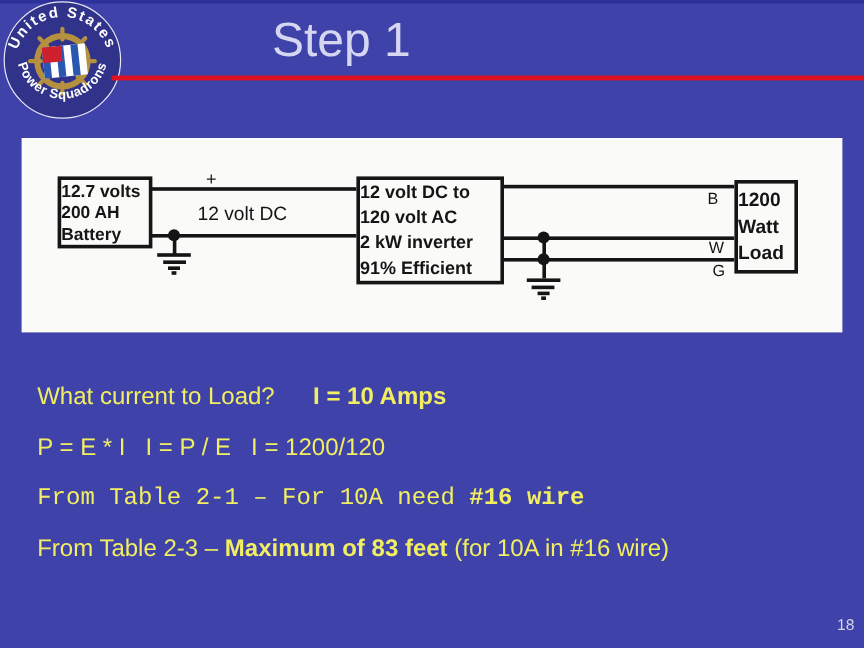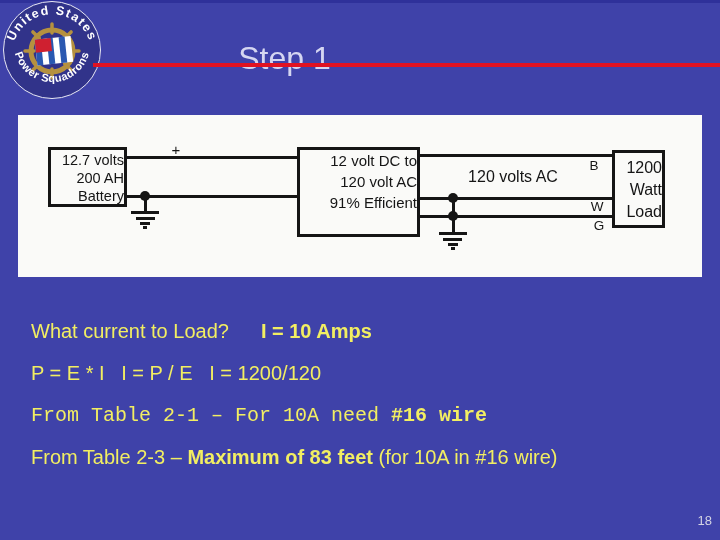--- a/index.html
+++ b/index.html
@@ -5,32 +5,32 @@
   :root{
     --bg:#3f42a9; --bg-edge:#2f319a; --accent:#e01222; --title:#d5d6f1;
     --yellow:#f2ee62; --panel:#fafaf8; --ink:#151515; --pagenum:#d4d4e4;
     --logo-navy:#31338a; --gold:#b5913f; --flag-blue:#2a58b0; --flag-red:#cf2030;
   }
   html,body{margin:0;padding:0;}
   body{width:720px;height:540px;overflow:hidden;font-family:"Liberation Sans",sans-serif;}
   #slide{position:relative;width:720px;height:540px;background:var(--bg,#3f42a9);}
   .abs{position:absolute;}
   #top-edge{left:0;top:0;width:720px;height:3px;background:var(--bg-edge,#2f319a);}
-  #title{left:0;top:12px;width:569px;text-align:center;font-size:32px;color:var(--title,#d5d6f1);margin-top:28px;}
+  #title{left:0;top:12px;width:569px;text-align:center;font-size:40px;color:var(--title,#d5d6f1);}
   #accent-line{left:93px;top:63px;width:627px;height:4px;background:var(--accent,#e01222);}
   #panel{left:18px;top:115px;width:684px;height:162px;background:var(--panel,#fafaf8);}
   .dbox{position:absolute;box-sizing:border-box;border:3px solid var(--ink,#151515);
-        background:var(--panel,#fafaf8);text-align:right;color:var(--ink,#151515);}
+        background:var(--panel,#fafaf8);text-align:left;color:var(--ink,#151515);font-weight:bold;}
   .wire{position:absolute;background:var(--ink,#151515);height:3px;}
   .vline{position:absolute;background:var(--ink,#151515);width:3px;}
   .gbar{position:absolute;background:var(--ink,#151515);height:3px;}
   .dot{position:absolute;width:10px;height:10px;border-radius:50%;background:var(--ink,#151515);}
   .dlabel{position:absolute;color:var(--ink,#151515);text-align:center;}
   #battery-box{left:30px;top:32px;width:79px;height:60px;font-size:14.5px;line-height:18px;padding-top:1px;}
-  #inverter-box{left:279px;top:32px;width:123px;height:90px;font-size:15px;line-height:21px;padding-left:24px;}
+  #inverter-box{left:279px;top:32px;width:123px;height:90px;font-size:15px;line-height:21px;}
   #load-box{left:594px;top:35px;width:53px;height:78px;font-size:16px;line-height:22px;padding-top:4px;}
   .body-line{position:absolute;left:31px;color:var(--yellow,#f2ee62);font-size:20px;white-space:pre;}
   .body-line b{font-weight:700;}
   #page-number{left:688px;top:513px;width:24px;text-align:right;font-size:13px;color:var(--pagenum,#d4d4e4);}
 </style>
 </head>
 <body>
 
 <div id="slide">
 
@@ -75,38 +75,39 @@
 
     <div id="battery-box" class="dbox">
       <div>12.7 volts</div>
       <div>200 AH</div>
       <div>Battery</div>
     </div>
 
     <div class="wire" style="left:107px;top:41px;width:174px;"></div>
     <div class="wire" style="left:107px;top:80px;width:174px;"></div>
     <div class="dlabel" style="left:150px;top:26px;width:16px;font-size:15px;">+</div>
+    <div class="dlabel" style="left:124px;top:55px;width:120px;font-size:16px;">12 volt DC</div>
 
     <div class="dot" style="left:122px;top:76px;"></div>
     <div class="vline" style="left:126px;top:81px;height:17px;"></div>
     <div class="gbar" style="left:113px;top:96px;width:28px;"></div>
     <div class="gbar" style="left:118px;top:102px;width:19px;"></div>
     <div class="gbar" style="left:122px;top:107px;width:10px;"></div>
     <div class="gbar" style="left:125px;top:111px;width:4px;"></div>
 
     <div id="inverter-box" class="dbox">
       <div>12 volt DC to</div>
       <div>120 volt AC</div>
+      <div>2 kW inverter</div>
       <div>91% Efficient</div>
     </div>
 
     <div class="wire" style="left:400px;top:39px;width:194px;"></div>
     <div class="wire" style="left:400px;top:82px;width:194px;"></div>
     <div class="wire" style="left:400px;top:100px;width:194px;"></div>
-    <div class="dlabel" style="left:435px;top:53px;width:120px;font-size:16px;">120 volts AC</div>
 
     <div class="dot" style="left:430px;top:78px;"></div>
     <div class="dot" style="left:430px;top:96px;"></div>
     <div class="vline" style="left:434px;top:83px;height:34px;"></div>
     <div class="gbar" style="left:421px;top:117px;width:28px;"></div>
     <div class="gbar" style="left:425px;top:123px;width:19px;"></div>
     <div class="gbar" style="left:430px;top:128px;width:10px;"></div>
     <div class="gbar" style="left:433px;top:132px;width:4px;"></div>
 
     <div class="dlabel" style="left:566px;top:43px;width:20px;font-size:13.5px;">B</div>

